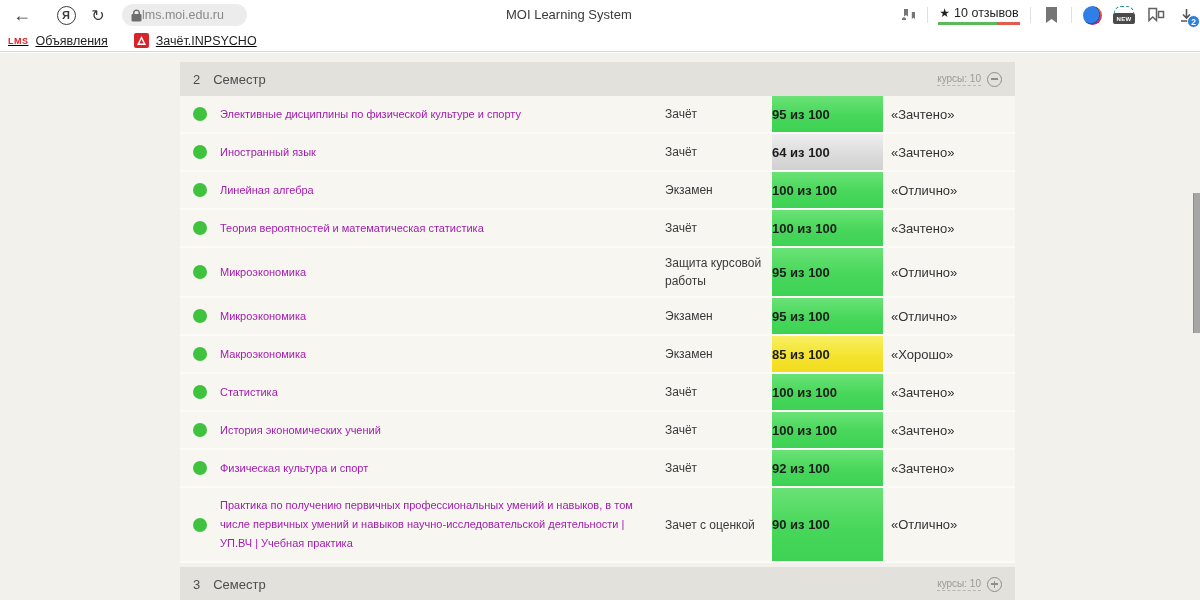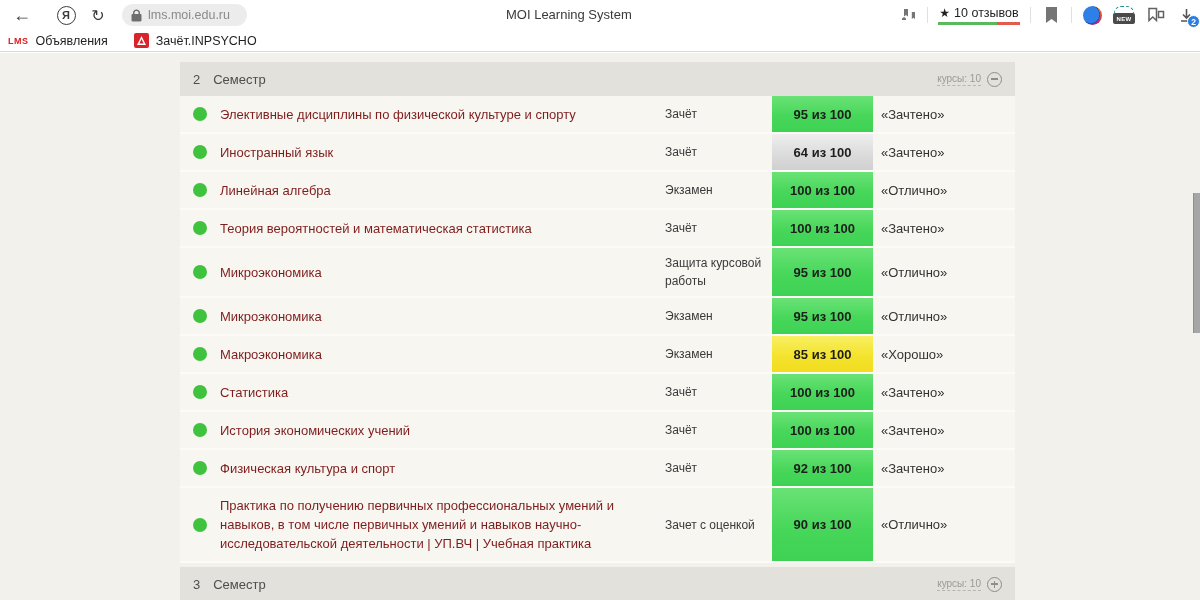--- a/index.html
+++ b/index.html
@@ -7,42 +7,42 @@
   body { font-family:"Liberation Sans", sans-serif; background:#fff; }
   .screen { position:relative; width:1200px; height:600px; overflow:hidden; }
 
   
   .toolbar { position:absolute; top:0; left:0; width:1200px; height:30px; background:#fff; }
   .nav-btn { position:absolute; top:3px; width:24px; height:24px; display:flex; align-items:center; justify-content:center; color:#3c3c3c; cursor:pointer; }
   .back-btn { left:10px; font-size:18px; }
   .ya-btn { left:54px; }
   .ya-circle { width:19px; height:19px; border:1.8px solid #3c3c3c; border-radius:50%; display:flex; align-items:center; justify-content:center; font-size:11px; font-weight:bold; color:#3c3c3c; }
   .refresh-btn { left:86px; font-size:16px; }
-  .url-pill { position:absolute; left:122px; top:4px; width:125px; height:22px; background:#ececec; border-radius:12px; display:flex; align-items:center; padding:0 9px; gap:6px; cursor:text; }
+  .url-pill { position:absolute; left:122px; top:4px; width:125px; height:22px; background:#ececec; border-radius:12px; display:flex; align-items:center; padding:0 9px; cursor:text; }
   .url-text { font-size:12.5px; color:#8a8a8a; }
   .page-title { position:absolute; top:7px; left:50%; transform:translateX(-9px); margin-left:-85px; font-size:13px; color:#3a3a3a; white-space:nowrap; }
 
   .tb-right { position:absolute; right:0; top:0; height:30px; display:flex; align-items:center; gap:10px; padding-right:4px; }
   .tb-divider { width:1px; height:16px; background:#e0e0e0; }
   .tb-icon { width:20px; height:20px; display:flex; align-items:center; justify-content:center; cursor:pointer; }
   .rating { display:flex; flex-direction:column; align-items:center; cursor:pointer; }
   .rating-line { display:flex; align-items:center; gap:4px; font-size:12.5px; color:#1f1f1f; }
   .rating-star { font-size:12px; color:#1f1f1f; }
   .rating-bar { margin-top:2px; width:82px; height:3px; display:flex; }
   .rating-bar .g { height:3px; }
   .rating-bar .r { height:3px; }
   .circle-ext { width:19px; height:19px; border-radius:50%; background:radial-gradient(circle at 40% 45%, #2f7fe8 0 52%, #1b4fa0 60%, transparent 61%), conic-gradient(#f3a13a, #e8542f, #b52a7c, #5b2d8e, #e8542f, #f3a13a); }
   .new-icon { width:22px; height:18px; position:relative; }
   .new-box { position:absolute; bottom:0; left:0; width:22px; height:11px; background:#4a4a4a; border-radius:2px; color:#fff; font-size:6px; font-weight:bold; display:flex; align-items:center; justify-content:center; letter-spacing:0.3px; }
   .new-arc { position:absolute; top:0; left:1px; width:20px; height:7px; border:1.6px dashed #1e8e96; border-bottom:none; border-radius:7px 7px 0 0; }
   .dl-wrap { position:relative; width:20px; height:22px; }
   .dl-badge { position:absolute; right:-4px; bottom:-2px; width:13px; height:13px; border-radius:50%; background:#2a7fe0; color:#fff; font-size:8.5px; font-weight:bold; display:flex; align-items:center; justify-content:center; border:1.5px solid #fff; }
 
   
-  .bookmarks { position:absolute; top:30px; left:0; width:1200px; height:22px; background:#fff; border-bottom:1px solid #d8d8d6; display:flex; align-items:center; padding-left:8px; gap:26px; }
+  .bookmarks { position:absolute; top:30px; left:0; width:1200px; height:22px; background:#fff; border-bottom:1px solid #d8d8d6; display:flex; align-items:center; padding-left:8px; gap:26px;text-decoration:underline; }
   .bm-item { display:flex; align-items:center; gap:7px; cursor:pointer; }
   .bm-label { font-size:12.5px; color:#1f1f1f; }
   .lms-logo { font-size:9px; font-weight:bold; color:#e01b1b; letter-spacing:0.5px; }
   .crest-logo { width:15px; height:15px; background:#d8232a; border-radius:2px; display:flex; align-items:center; justify-content:center; }
 
   
   .content { position:absolute; top:53px; left:0; width:1200px; height:547px; background:#f2f1ec; }
   .grades-table { position:absolute; left:180px; top:9px; width:835px; }
 
   .sem-header { height:34px; background:#e2e1db; display:flex; align-items:center; padding:0 13px; }
@@ -53,23 +53,23 @@
   .toggle-circle { width:15px; height:15px; border:1.4px solid #8f8e88; border-radius:50%; position:relative; }
   .toggle-circle::before { content:""; position:absolute; left:3px; right:3px; top:50%; margin-top:-0.7px; height:1.4px; background:#8f8e88; }
   .toggle-circle.plus::after { content:""; position:absolute; top:3px; bottom:3px; left:50%; margin-left:-0.7px; width:1.4px; background:#8f8e88; }
   .sem3 { margin-top:4px; }
 
   .row { display:flex; align-items:stretch; background:#f7f6f1; border-bottom:2px solid #fcfbf8; min-height:38px; }
   .cell { display:flex; align-items:center; }
   .c-dot { width:40px; justify-content:center; flex:none; }
   .dot { width:14px; height:14px; border-radius:50%; background:#3fc33f; }
   .c-name { width:445px; flex:none; padding:8px 18px 8px 0; }
-  .c-name a { font-size:13px; color:#7f1d1d; text-decoration:none; line-height:19px; cursor:pointer; }
+  .c-name a { font-size:11px; color:#a21caf; text-decoration:none; line-height:19px; cursor:pointer; }
   .c-type { width:107px; flex:none; font-size:12px; color:#3a3a3a; line-height:18px; padding:6px 4px 6px 0; }
-  .c-score { width:101px; flex:none; justify-content:center; font-size:13px; font-weight:bold; color:#1d1d1d; text-align:center; }
+  .c-score { width:111px; flex:none; font-size:13px; font-weight:bold; color:#1d1d1d; text-align:center; }
   .score-green { background:linear-gradient(180deg,#6ae276 0%,#47d75a 55%,#3ed254 100%); }
   .score-grey  { background:linear-gradient(180deg,#efefef 0%,#dcdcdc 55%,#d0d0d0 100%); }
   .score-yellow{ background:linear-gradient(180deg,#f8ef62 0%,#f4e32e 55%,#f2dc1e 100%); }
   .c-grade { flex:1; padding-left:8px; font-size:13px; color:#333; }
 
   
   .scroll-thumb { position:absolute; right:0; top:193px; width:7px; height:140px; background:#a6a6a6; border-left:1px solid #8f8f8f; cursor:grab; }
 
   svg { display:block; }
 </style>

